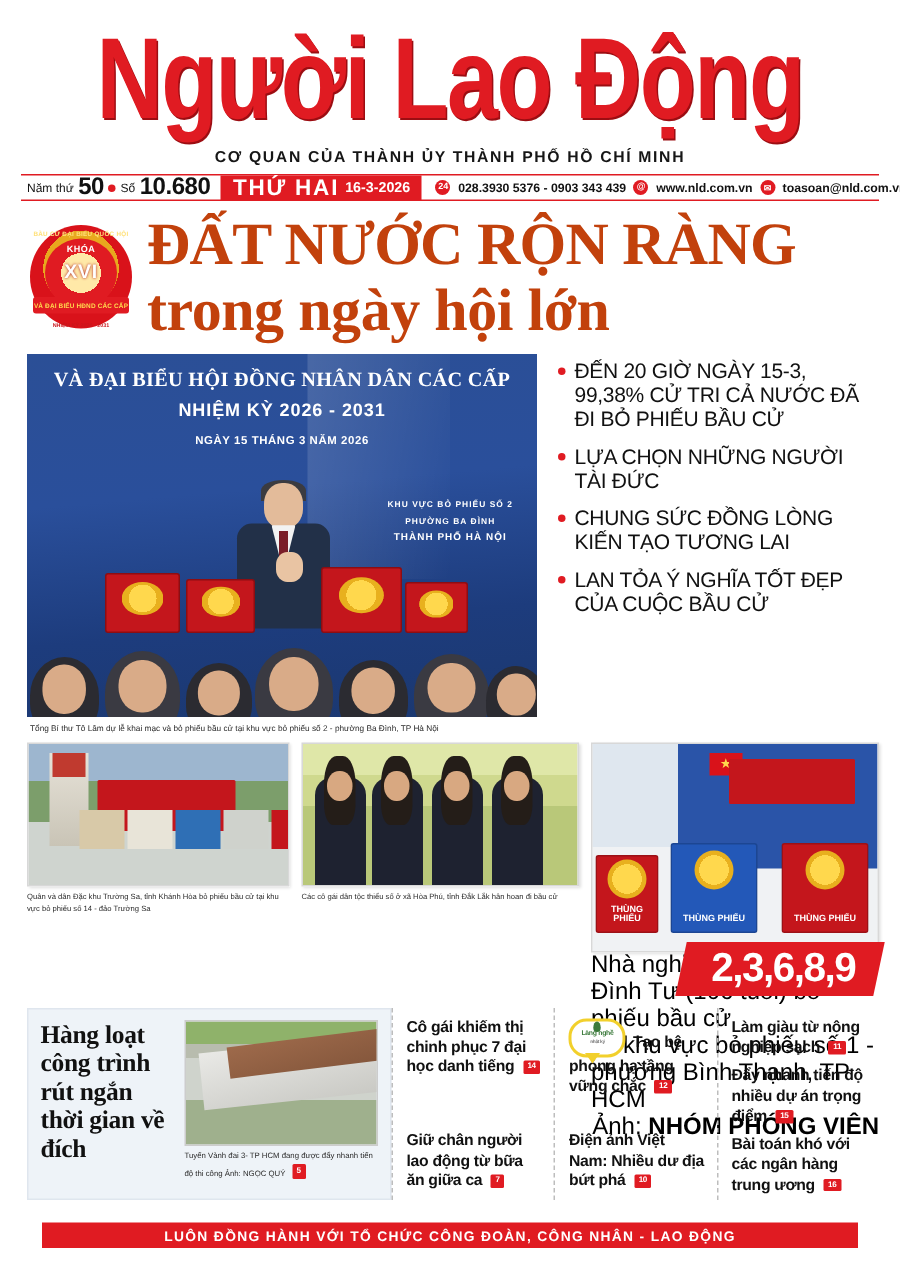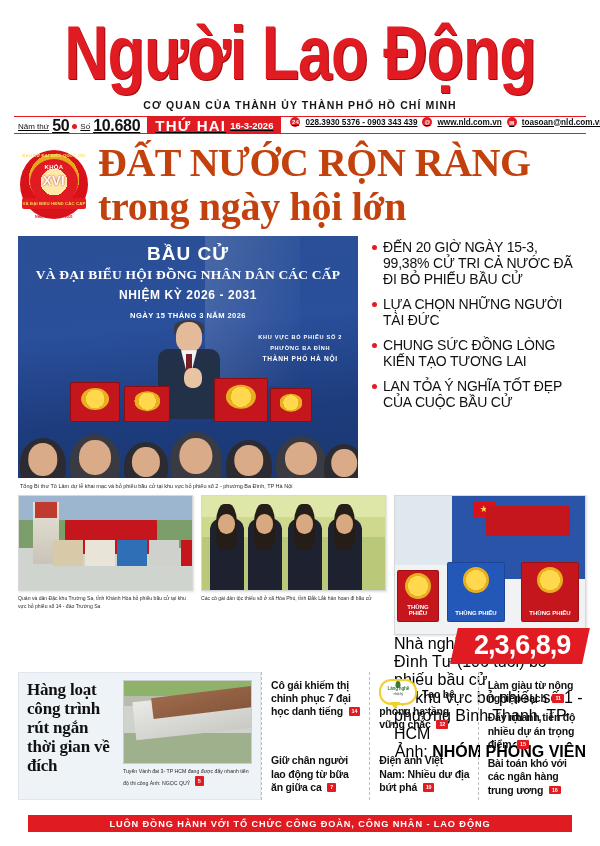--- a/index.html
+++ b/index.html
@@ -28,27 +28,26 @@
   }
   .logo-sub {
     text-align: center;
     font-size: 10.5px;
     font-weight: bold;
     letter-spacing: 1.1px;
     color: #161616;
     margin-top: 26px;
   }
   .meta-bar {
-    display: flex; align-items: flex-start;
+    display: flex; align-items: center;
     height: 18px;
     margin: 5px 14px 0 14px;
     border-top: 1.6px solid #e01b22;
     border-bottom: 1.6px solid #e01b22;
     font-size: 9px;
-    text-decoration: underline;
   }
   .meta-left {
     display: flex; align-items: center; gap: 3px;
     padding: 0 7px 0 4px; color: #111;
     white-space: nowrap;
   }
   .meta-left .big { font-size: 16px; font-weight: bold; letter-spacing: -0.3px; }
   .meta-left .sm { font-size: 8px; }
   .red-dot { width: 5px; height: 5px; border-radius: 50%; background: #e01b22; display:inline-block; }
   .meta-day {
@@ -383,21 +382,20 @@
       <div class="l1">ĐẤT NƯỚC RỘN RÀNG</div>
       <div class="l2">trong ngày hội lớn</div>
     </div>
   </div>
 
   <div class="hero">
     <div class="hero-photo-wrap">
       <div class="hero-photo">
         <div class="sheen"></div>
         <div class="banner-txt">
-          <div class="b1">BẦU CỬ</div>
           <div class="b3">VÀ ĐẠI BIỂU HỘI ĐỒNG NHÂN DÂN CÁC CẤP</div>
           <div class="b4">NHIỆM KỲ 2026 - 2031</div>
           <div class="b5">NGÀY 15 THÁNG 3 NĂM 2026</div>
         </div>
         <div class="booth-label">
           <div>KHU VỰC BỎ PHIẾU SỐ 2</div>
           <div>PHƯỜNG BA ĐÌNH</div>
           <div class="big">THÀNH PHỐ HÀ NỘI</div>
         </div>
         <div class="speaker">

